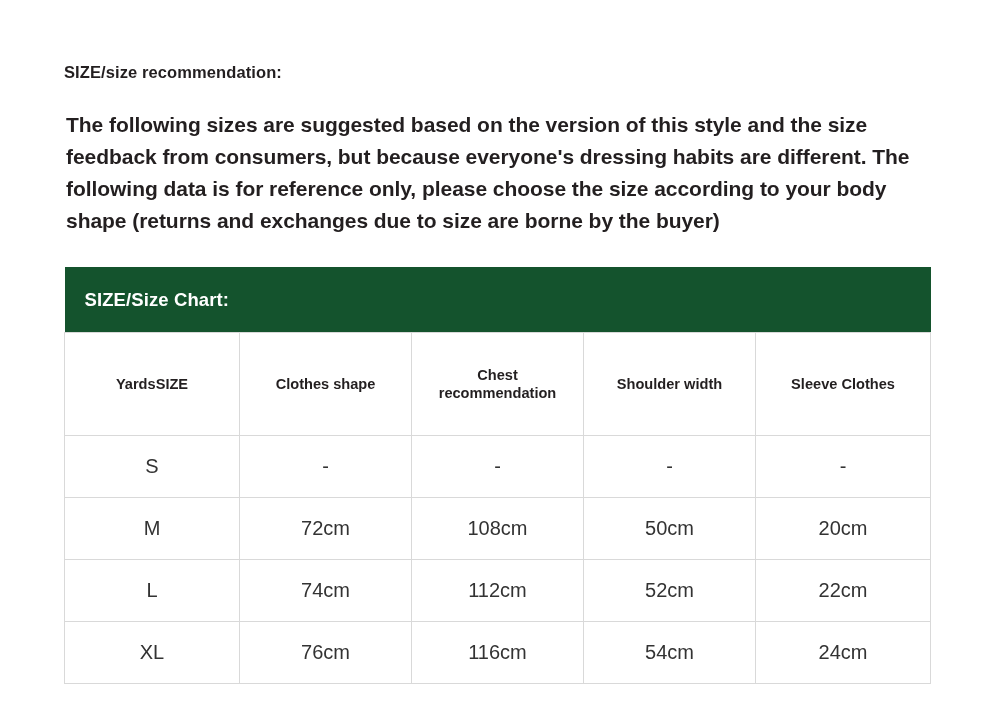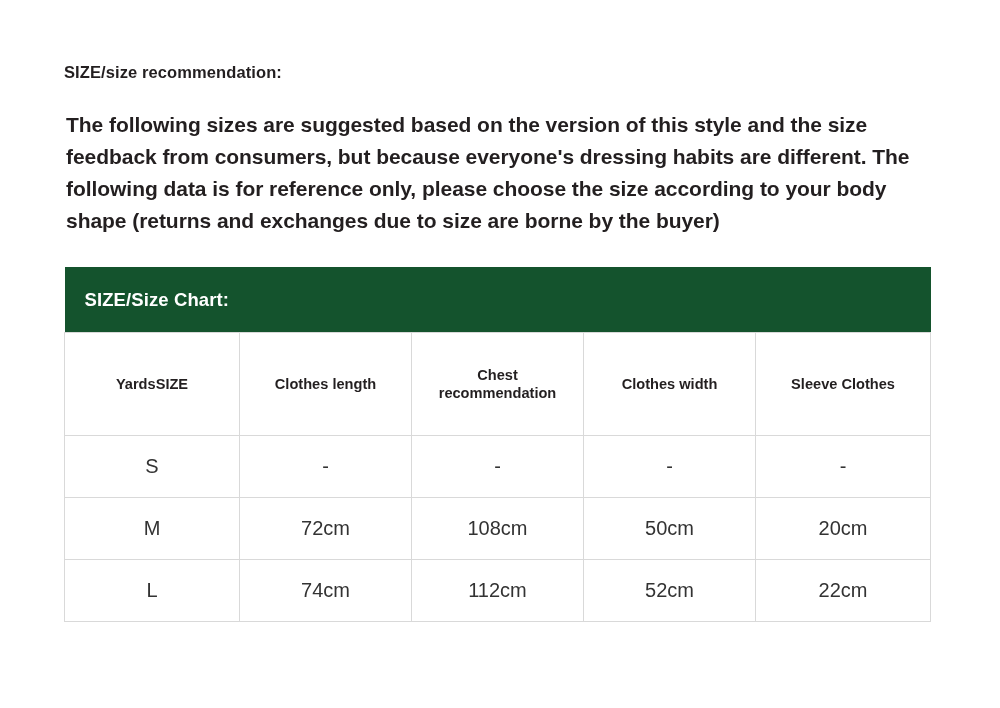--- a/index.html
+++ b/index.html
@@ -99,23 +99,23 @@
       <col class="col-c">
       <col class="col-d">
       <col class="col-e">
     </colgroup>
     <thead>
       <tr>
         <th class="banner-cell" colspan="5">SIZE/Size Chart:</th>
       </tr>
       <tr>
         <th class="col-head">YardsSIZE</th>
-        <th class="col-head">Clothes length</th>
+        <th class="col-head">Clothes shape</th>
         <th class="col-head">Chest recommendation</th>
-        <th class="col-head">Clothes width</th>
+        <th class="col-head">Shoulder width</th>
         <th class="col-head">Sleeve Clothes</th>
       </tr>
     </thead>
     <tbody>
       <tr>
         <td class="size-name">S</td>
         <td>-</td>
         <td>-</td>
         <td>-</td>
         <td>-</td>
@@ -127,16 +127,23 @@
         <td>50cm</td>
         <td>20cm</td>
       </tr>
       <tr>
         <td class="size-name">L</td>
         <td>74cm</td>
         <td>112cm</td>
         <td>52cm</td>
         <td>22cm</td>
       </tr>
+      <tr>
+        <td class="size-name">XL</td>
+        <td>76cm</td>
+        <td>116cm</td>
+        <td>54cm</td>
+        <td>24cm</td>
+      </tr>
     </tbody>
   </table>
 
 </div>
 
 </body></html>

